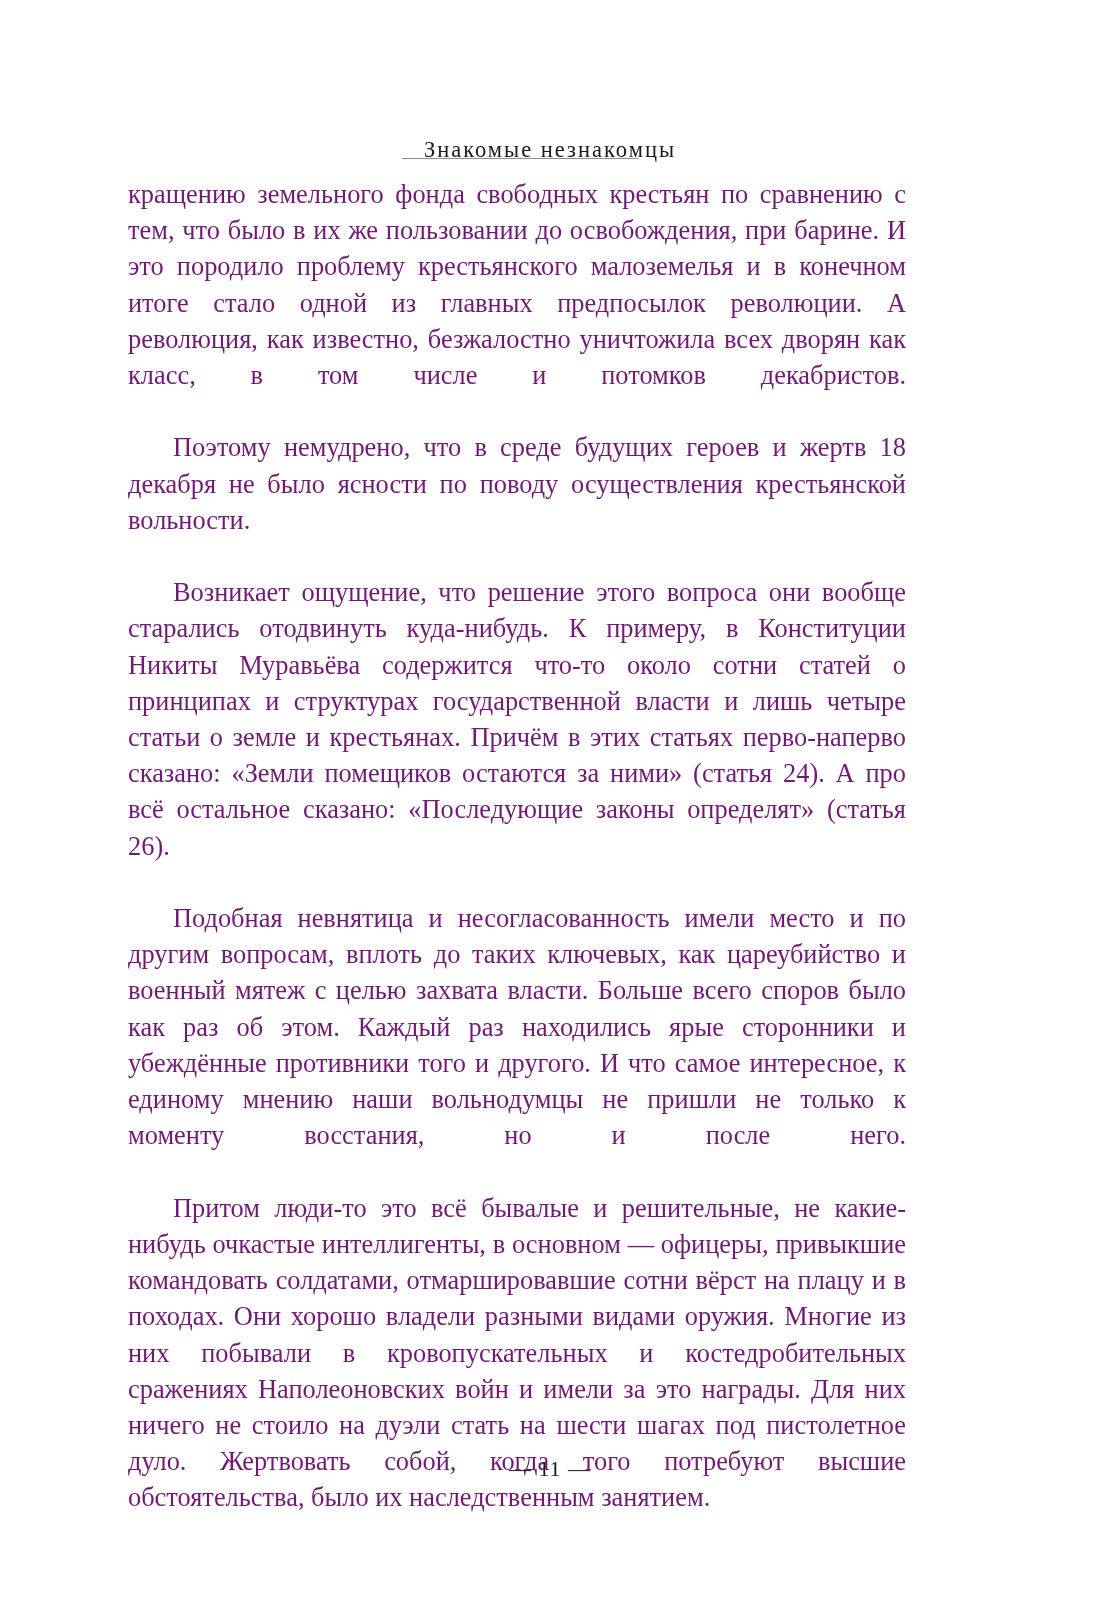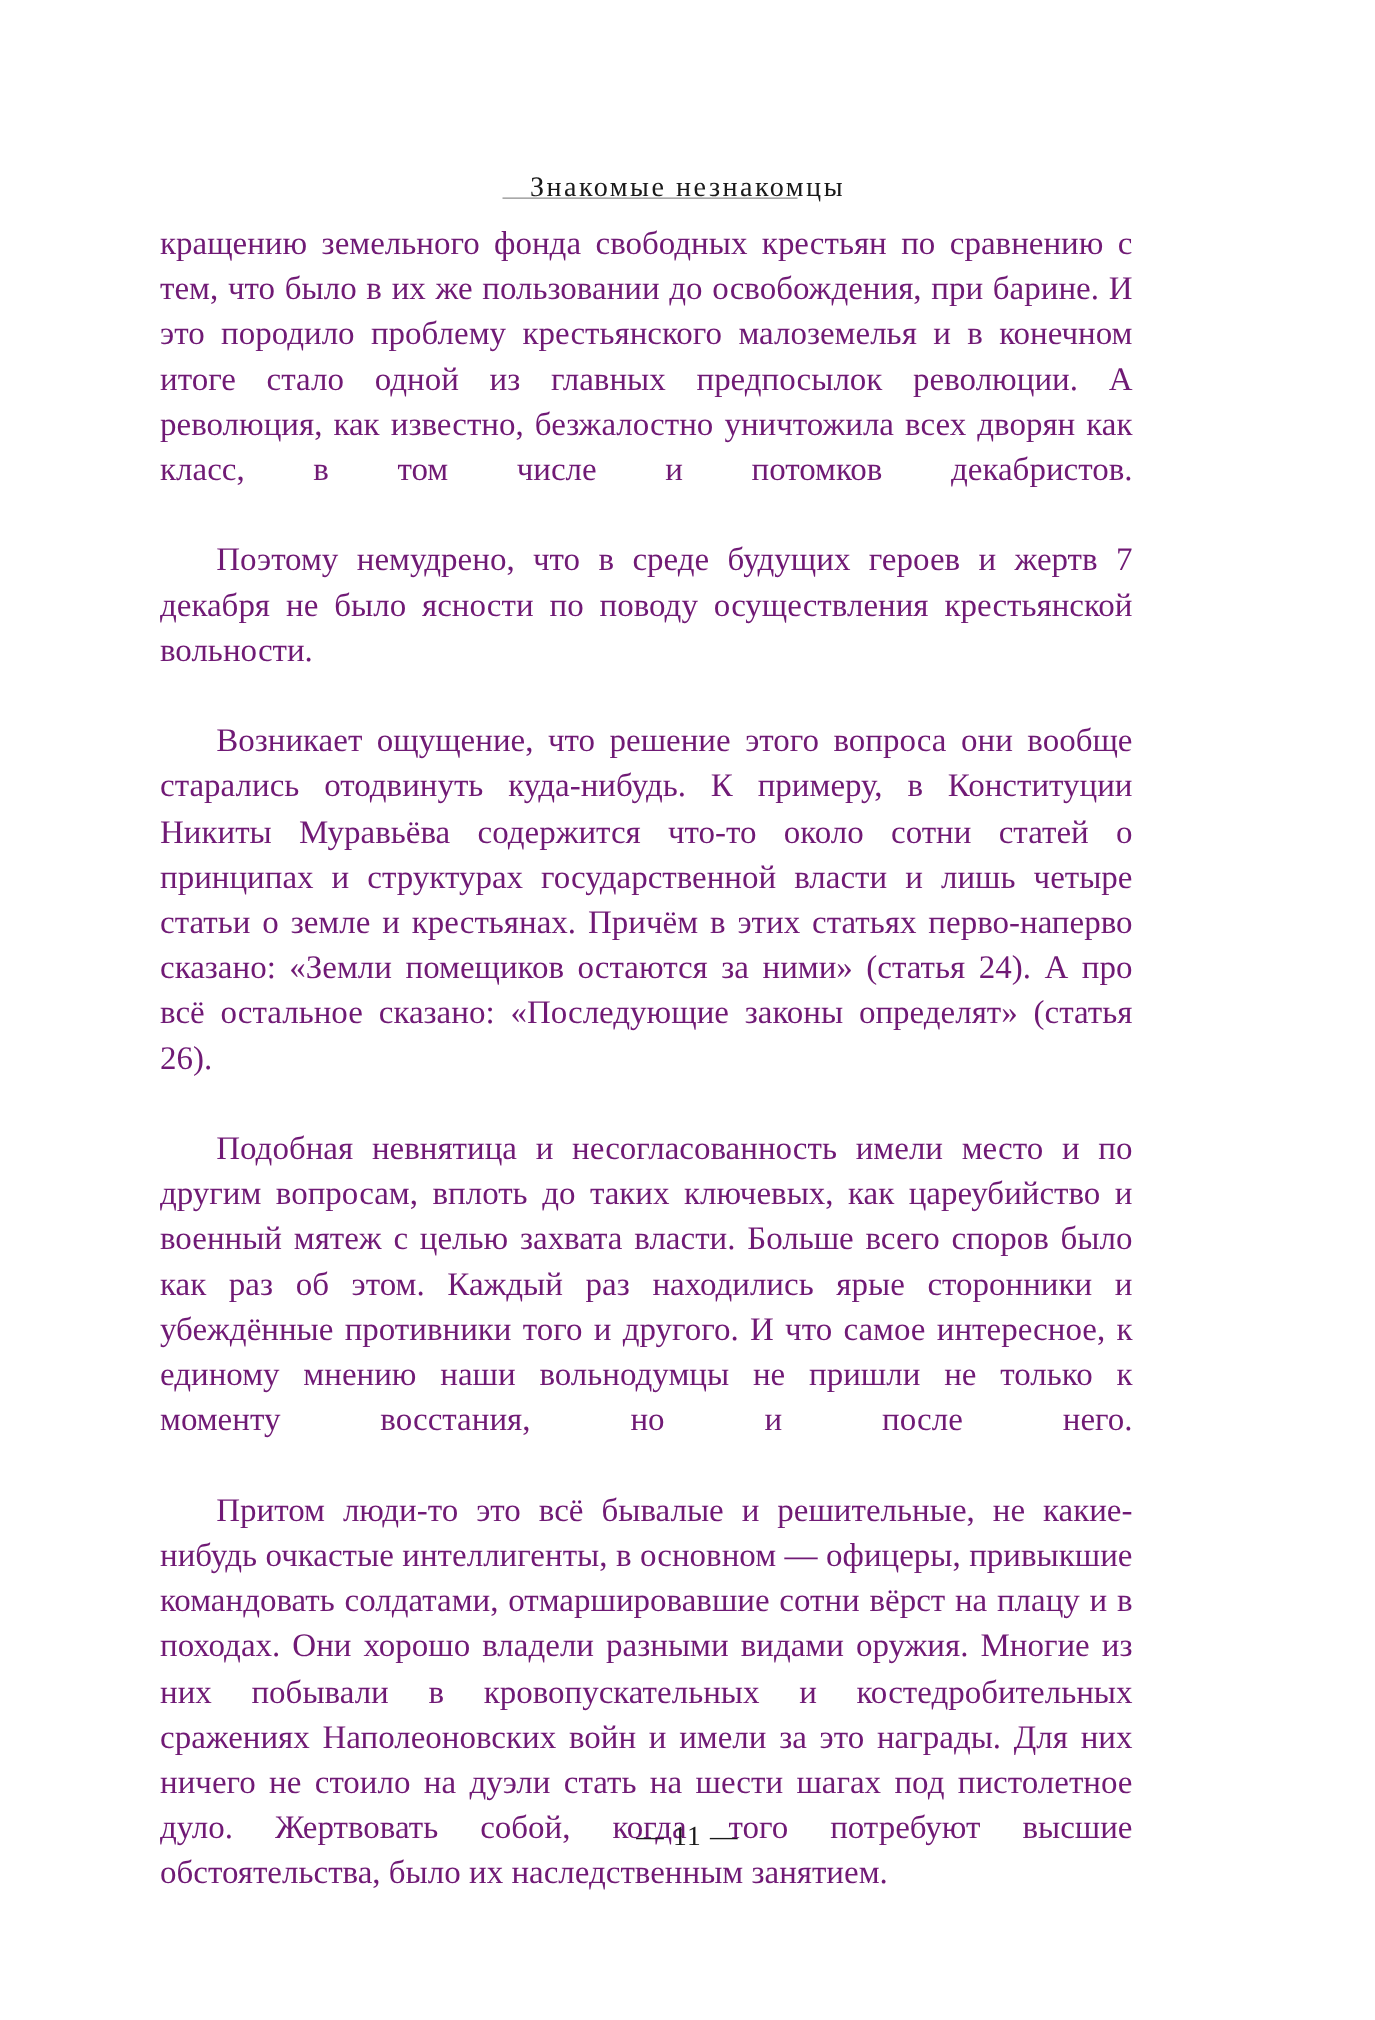--- a/index.html
+++ b/index.html
@@ -105,21 +105,21 @@
   <div class="running-head">
     <span class="running-head-title">Знакомые незнакомцы</span>
   </div>
 
   <div class="head-rule" style="background: rgb(141, 141, 141);"></div>
 
   <div class="text-column">
 
     <p class="para no-indent" style="text-indent: 0px;">кращению земельного фонда свободных крестьян по сравнению с тем, что было в их же пользовании до освобождения, при барине. И это породило проблему крестьянского малоземелья и в конечном итоге стало одной из главных предпосылок революции. А революция, как известно, безжалостно уничтожила всех дворян как класс, в том числе и потомков декабристов.</p>
 
-    <p class="para" style="text-indent: 45px;">Поэтому немудрено, что в среде будущих героев и жертв 7 декабря не было ясности по поводу осуществления крестьянской вольности.</p>
+    <p class="para" style="text-indent: 45px;">Поэтому немудрено, что в среде будущих героев и жертв 18 декабря не было ясности по поводу осуществления крестьянской вольности.</p>
 
     <p class="para" style="text-indent: 45px;">Возникает ощущение, что решение этого вопроса они вообще старались отодвинуть куда-нибудь. К примеру, в Конституции Никиты Муравьёва содержится что-то около сотни статей о принципах и структурах государственной власти и лишь четыре статьи о земле и крестьянах. Причём в этих статьях перво-наперво сказано: «Земли помещиков остаются за ними» (статья 24). А про всё остальное сказано: «Последующие законы определят» (статья 26).</p>
 
     <p class="para" style="text-indent: 45px;">Подобная невнятица и несогласованность имели место и по другим вопросам, вплоть до таких ключевых, как цареубийство и военный мятеж с целью захвата власти. Больше всего споров было как раз об этом. Каждый раз находились ярые сторонники и убеждённые противники того и другого. И что самое интересное, к единому мнению наши вольнодумцы не пришли не только к моменту восстания, но и после него.</p>
 
     <p class="para flush" style="text-indent: 45px;">Притом люди-то это всё бывалые и решительные, не какие-нибудь очкастые интеллигенты, в основном — офицеры, привыкшие командовать солдатами, отмаршировавшие сотни вёрст на плацу и в походах. Они хорошо владели разными видами оружия. Многие из них побывали в кровопускательных и костедробительных сражениях Наполеоновских войн и имели за это награды. Для них ничего не стоило на дуэли стать на шести шагах под пистолетное дуло. Жертвовать собой, когда того потребуют высшие обстоятельства, было их наследственным занятием.</p>
 
   </div>
 
   <div class="folio">— 11 —</div>

